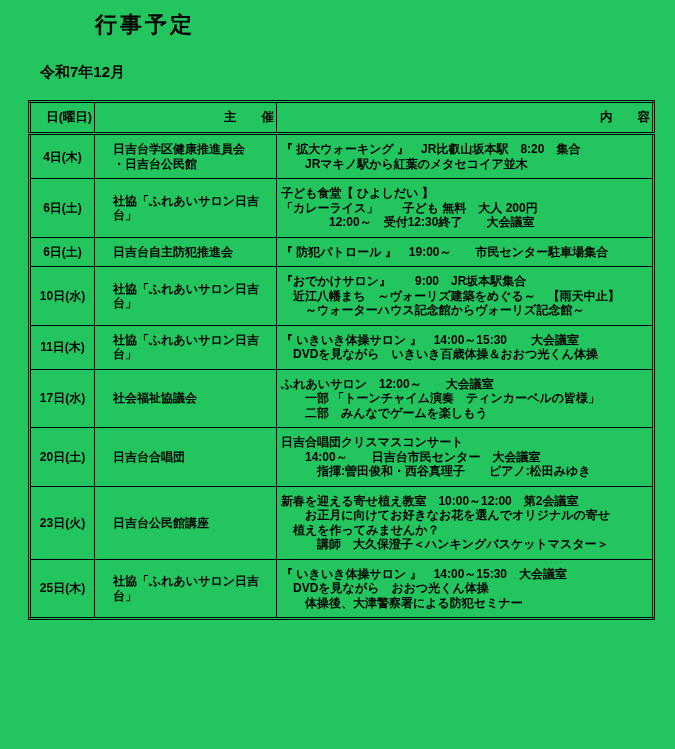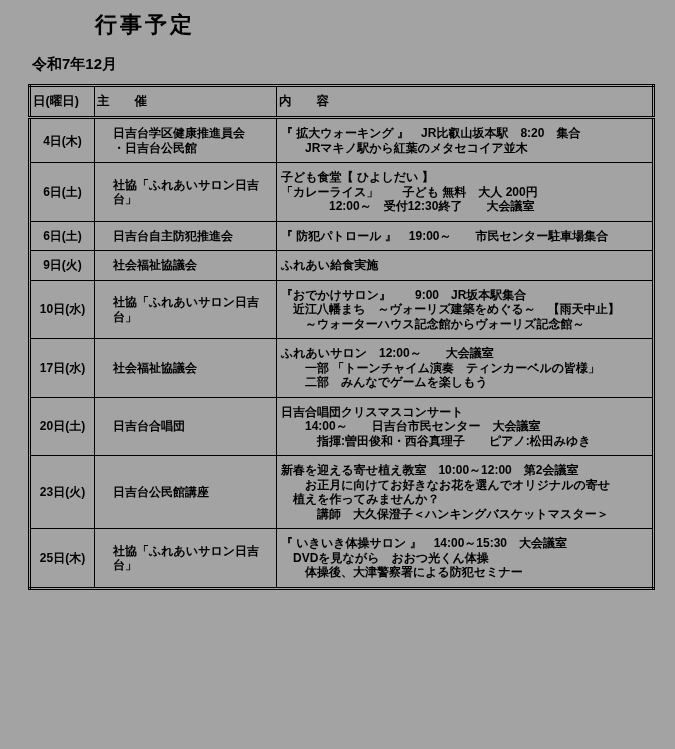--- a/index.html
+++ b/index.html
@@ -8,53 +8,53 @@
     background: #ffffff;
     color: #000000;
     font-family: "Liberation Sans", sans-serif;
     font-weight: bold;
   }
   .page {
     position: relative;
     width: 675px;
     height: 749px;
     overflow: hidden;
-    background: #a3a3a3;
+    background: #22c55e;
   }
   .doc-title {
     font-size: 22px;
     letter-spacing: 3px;
     margin: 0;
     padding: 12px 0 0 95px;
     line-height: 1.2;
   }
   .month-label {
     font-size: 15px;
-    margin: 4px;
+    margin: 12px;
     padding: 13px 0 7px 28px;
     line-height: 1.2;
   }
   table.schedule {
     margin-left: 28px;
     width: 624px;
     border-collapse: collapse;
     border: 3px double #000;
     table-layout: fixed;
     font-size: 12px;
   }
   col.c-date { width: 65px; }
   col.c-org  { width: 182px; }
   col.c-body { width: 377px; }
   th {
     border: 1px solid #000;
     border-bottom: 3px double #000;
     font-size: 12.5px;
     font-weight: bold;
     padding: 6px 2px;
-    text-align: left;
+    text-align: right;
     white-space: pre-wrap;
   }
   td {
     border: 1px solid #000;
     vertical-align: middle;
     padding: 7px 4px;
     line-height: 14.5px;
     white-space: pre-wrap;
     overflow: hidden;
   }
@@ -107,30 +107,31 @@
           <td class="content-cell">子ども食堂【 ひよしだい 】
 「カレーライス」　　子ども 無料　大人 200円
 　　　　12:00～　受付12:30終了　　大会議室</td>
         </tr>
         <tr>
           <td class="date-cell">6日(土)</td>
           <td class="org-cell">日吉台自主防犯推進会</td>
           <td class="content-cell">『 防犯パトロール 』　19:00～　　市民センター駐車場集合</td>
         </tr>
         <tr>
-          <td class="date-cell">9日(火)</td>
-          <td class="org-cell">社会福祉協議会</td>
-          <td class="content-cell">ふれあい給食実施</td>
-        </tr>
-        <tr>
           <td class="date-cell">10日(水)</td>
           <td class="org-cell">社協「ふれあいサロン日吉台」</td>
           <td class="content-cell">『おでかけサロン』　　9:00　JR坂本駅集合
 　近江八幡まち　～ヴォーリズ建築をめぐる～　【雨天中止】
 　　～ウォーターハウス記念館からヴォーリズ記念館～</td>
+        </tr>
+        <tr>
+          <td class="date-cell">11日(木)</td>
+          <td class="org-cell">社協「ふれあいサロン日吉台」</td>
+          <td class="content-cell">『 いきいき体操サロン 』　14:00～15:30　　大会議室
+　DVDを見ながら　いきいき百歳体操＆おおつ光くん体操</td>
         </tr>
         <tr>
           <td class="date-cell">17日(水)</td>
           <td class="org-cell">社会福祉協議会</td>
           <td class="content-cell">ふれあいサロン　12:00～　　大会議室
 　　一部 「トーンチャイム演奏　ティンカーベルの皆様」
 　　二部　みんなでゲームを楽しもう</td>
         </tr>
         <tr>
           <td class="date-cell">20日(土)</td>

